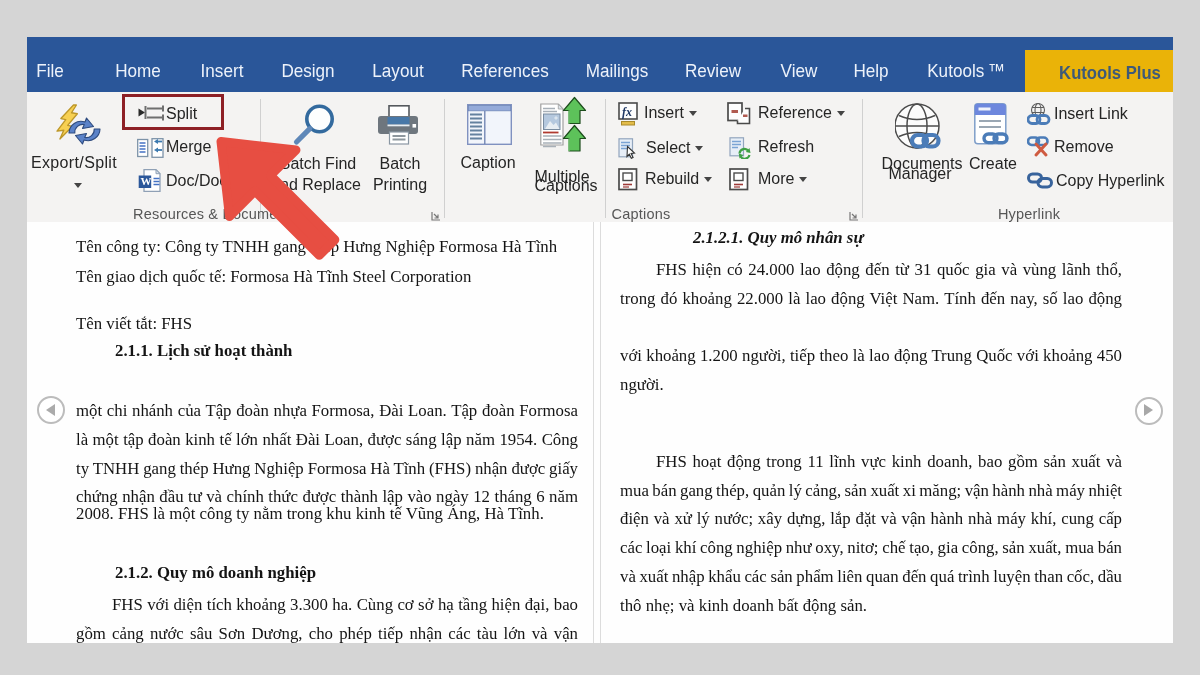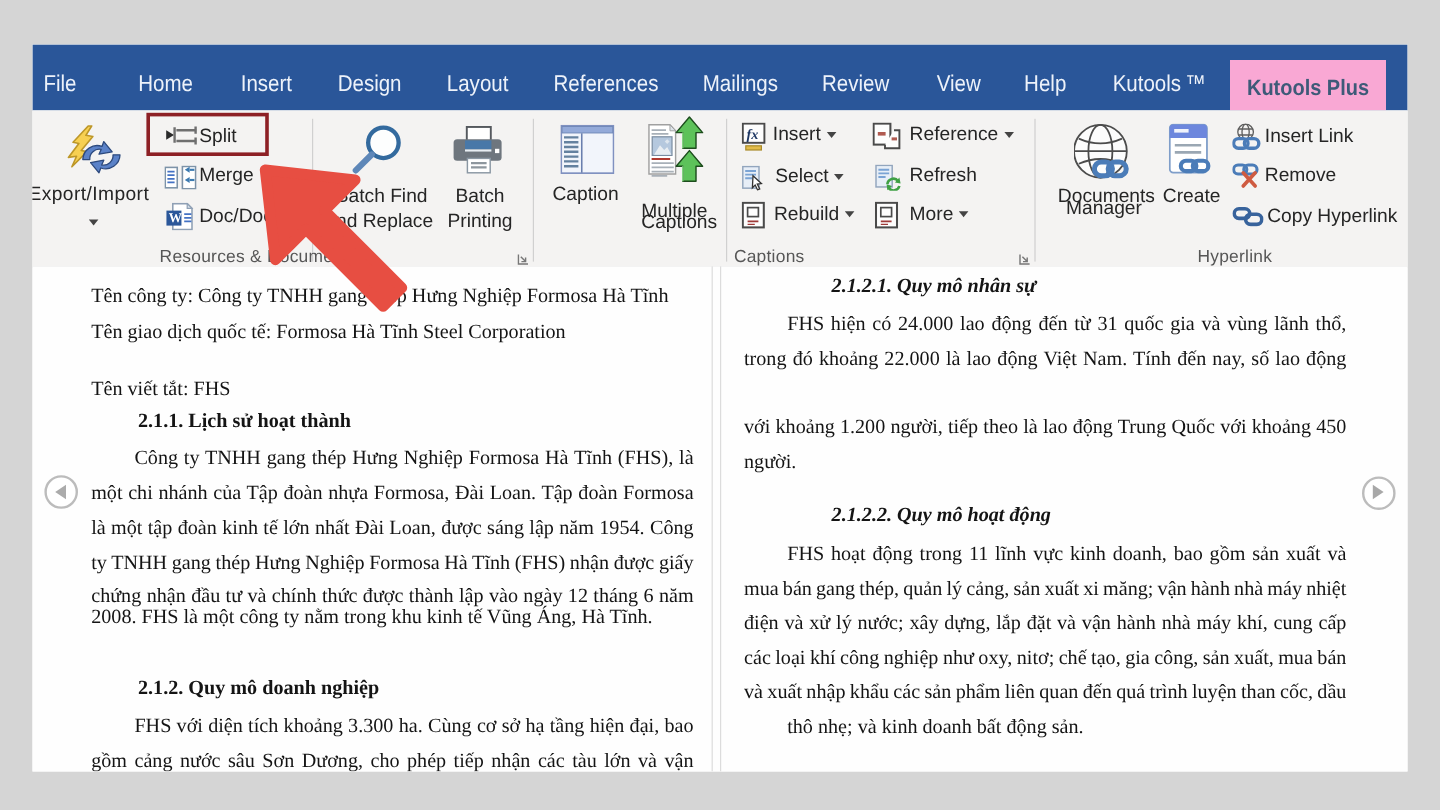--- a/index.html
+++ b/index.html
@@ -3,21 +3,21 @@
 <meta charset="utf-8">
 <style>
   html,body{margin:0;padding:0;}
   body{width:1200px;height:675px;background:#d5d5d5;position:relative;overflow:hidden;
        font-family:"Liberation Sans",sans-serif;}
   #shot{position:absolute;left:27px;top:37px;width:1146px;height:606px;background:#fff;overflow:hidden;}
   
   #tabbar{position:absolute;left:0;top:0;width:1146px;height:55px;background:#2a5699;}
   .tab{position:absolute;top:0;height:55px;line-height:67px;color:#edf2fa;font-size:19px;
        transform:translateX(-50%) scaleX(0.9);white-space:nowrap;}
-  #activetab{position:absolute;left:998px;top:13px;width:130px;height:42px;background:#f9a8d4;}
+  #activetab{position:absolute;left:998px;top:13px;width:130px;height:42px;background:#eab308;padding-left:20px;}
   #activetab span{display:block;text-align:center;line-height:46px;font-size:18.5px;font-weight:600;color:#3e5a78;transform:scaleX(0.9);}
   
   #ribbon{position:absolute;left:0;top:55px;width:1146px;height:130px;background:#f4f3f2;border-bottom:1px solid #dadada;}
   .rtxt{position:absolute;font-size:16px;color:#252525;white-space:nowrap;}
   .ctr{transform:translateX(-50%);}
   .glabel{position:absolute;font-size:14.5px;color:#565656;letter-spacing:0.2px;white-space:nowrap;}
   .vsep{position:absolute;top:7px;height:119px;width:1px;background:#d0d0d0;}
   .icon{position:absolute;}
   .caret{display:inline-block;width:0;height:0;border-left:4px solid transparent;border-right:4px solid transparent;border-top:5px solid #444;vertical-align:middle;margin-left:5px;}
   .caret2{position:absolute;width:0;height:0;border-left:4px solid transparent;border-right:4px solid transparent;border-top:5px solid #444;}
@@ -55,21 +55,21 @@
         <span>Kutools Plus</span>
       </div>
   </div>
   <div id="ribbon">
 
     <div class="vsep" style="left:233px;"></div>
     <div class="vsep" style="left:417px;"></div>
     <div class="vsep" style="left:578px;"></div>
     <div class="vsep" style="left:835px;"></div>
 
-    <div class="rtxt ctr" style="left:47px;top:62px;letter-spacing:0.35px;">Export/Import</div>
+    <div class="rtxt ctr" style="left:47px;top:62px;letter-spacing:0.35px;">Export/Split</div>
     <div class="caret2" style="left:47px;top:91px;"></div>
     <div class="rtxt" style="left:139px;top:13px;">Split</div>
     <div class="rtxt" style="left:139px;top:46px;">Merge</div>
     <div class="rtxt" style="left:139px;top:80px;">Doc/Doc</div>
     <div class="rtxt ctr" style="left:291px;top:63px;">Batch Find</div>
     <div class="rtxt ctr" style="left:289px;top:84px;">and Replace</div>
     <div class="rtxt ctr" style="left:373px;top:63px;">Batch</div>
     <div class="rtxt ctr" style="left:373px;top:84px;">Printing</div>
     <div class="glabel" style="left:106px;top:114px;">Resources &amp; Documents</div>
 
@@ -285,42 +285,40 @@
       <path d="M1,1 v8 h8" fill="none" stroke="#777" stroke-width="1.2"></path>
       <path d="M3,3 L7,7 M7,3.5 V7 H3.5" fill="none" stroke="#777" stroke-width="1.2"></path>
     </svg>
   </div>
   <div id="doc">
 
     <div class="dl" style="left:49px;top:15px;">Tên công ty: Công ty TNHH gang thép Hưng Nghiệp Formosa Hà Tĩnh</div>
     <div class="dl" style="left:49px;top:45px;">Tên giao dịch quốc tế: Formosa Hà Tĩnh Steel Corporation</div>
     <div class="dl" style="left:49px;top:92px;">Tên viết tắt: FHS</div>
     <div class="dl hb" style="left:88px;top:119px;">2.1.1. Lịch sử hoạt thành</div>
-    <div class="dl dj" style="left:49px;top:150px;width:502px;text-indent:36px;">Công ty TNHH gang thép Hưng Nghiệp Formosa Hà Tĩnh (FHS), là</div>
     <div class="dl dj" style="left:49px;top:179px;width:502px;">một chi nhánh của Tập đoàn nhựa Formosa, Đài Loan. Tập đoàn Formosa</div>
     <div class="dl dj" style="left:49px;top:208px;width:502px;">là một tập đoàn kinh tế lớn nhất Đài Loan, được sáng lập năm 1954. Công</div>
     <div class="dl dj" style="left:49px;top:237px;width:502px;">ty TNHH gang thép Hưng Nghiệp Formosa Hà Tĩnh (FHS) nhận được giấy</div>
     <div class="dl dj" style="left:49px;top:265px;width:502px;">chứng nhận đầu tư và chính thức được thành lập vào ngày 12 tháng 6 năm</div>
     <div class="dl" style="left:49px;top:282px;">2008. FHS là một công ty nằm trong khu kinh tế Vũng Áng, Hà Tĩnh.</div>
     <div class="dl hb" style="left:88px;top:341px;">2.1.2. Quy mô doanh nghiệp</div>
     <div class="dl dj" style="left:49px;top:373px;width:502px;text-indent:36px;">FHS với diện tích khoảng 3.300 ha. Cùng cơ sở hạ tầng hiện đại, bao</div>
     <div class="dl dj" style="left:49px;top:402px;width:502px;">gồm cảng nước sâu Sơn Dương, cho phép tiếp nhận các tàu lớn và vận</div>
 
     <div class="dl hbi" style="left:666px;top:6px;">2.1.2.1. Quy mô nhân sự</div>
     <div class="dl dj" style="left:593px;top:38px;width:502px;text-indent:36px;">FHS hiện có 24.000 lao động đến từ 31 quốc gia và vùng lãnh thổ,</div>
     <div class="dl dj" style="left:593px;top:67px;width:502px;">trong đó khoảng 22.000 là lao động Việt Nam. Tính đến nay, số lao động</div>
     <div class="dl dj" style="left:593px;top:124px;width:502px;">với khoảng 1.200 người, tiếp theo là lao động Trung Quốc với khoảng 450</div>
     <div class="dl" style="left:593px;top:153px;">người.</div>
-    <div class="dl hbi" style="left:666px;top:197px;">2.1.2.2. Quy mô hoạt động</div>
     <div class="dl dj" style="left:593px;top:230px;width:502px;text-indent:36px;">FHS hoạt động trong 11 lĩnh vực kinh doanh, bao gồm sản xuất và</div>
     <div class="dl dj" style="left:593px;top:259px;width:502px;">mua bán gang thép, quản lý cảng, sản xuất xi măng; vận hành nhà máy nhiệt</div>
     <div class="dl dj" style="left:593px;top:287px;width:502px;">điện và xử lý nước; xây dựng, lắp đặt và vận hành nhà máy khí, cung cấp</div>
     <div class="dl dj" style="left:593px;top:316px;width:502px;">các loại khí công nghiệp như oxy, nitơ; chế tạo, gia công, sản xuất, mua bán</div>
     <div class="dl dj" style="left:593px;top:345px;width:502px;">và xuất nhập khẩu các sản phẩm liên quan đến quá trình luyện than cốc, dầu</div>
-    <div class="dl" style="left:593px;top:374px;margin-left:36px;">thô nhẹ; và kinh doanh bất động sản.</div>
+    <div class="dl" style="left:593px;top:374px;">thô nhẹ; và kinh doanh bất động sản.</div>
   </div>
   <div class="pgline" style="left:566px;"></div>
   <div class="pgline" style="left:573px;"></div>
 </div>
 
 <div class="navc" style="left:37px;top:396px;"></div>
 <div class="navt" style="left:46px;top:404px;border-top:6px solid transparent;border-bottom:6px solid transparent;border-right:9px solid #ababab;"></div>
 <div class="navc" style="left:1135px;top:397px;"></div>
 <div class="navt" style="left:1144px;top:404px;border-top:6px solid transparent;border-bottom:6px solid transparent;border-left:9px solid #a8a8a8;"></div>
 

